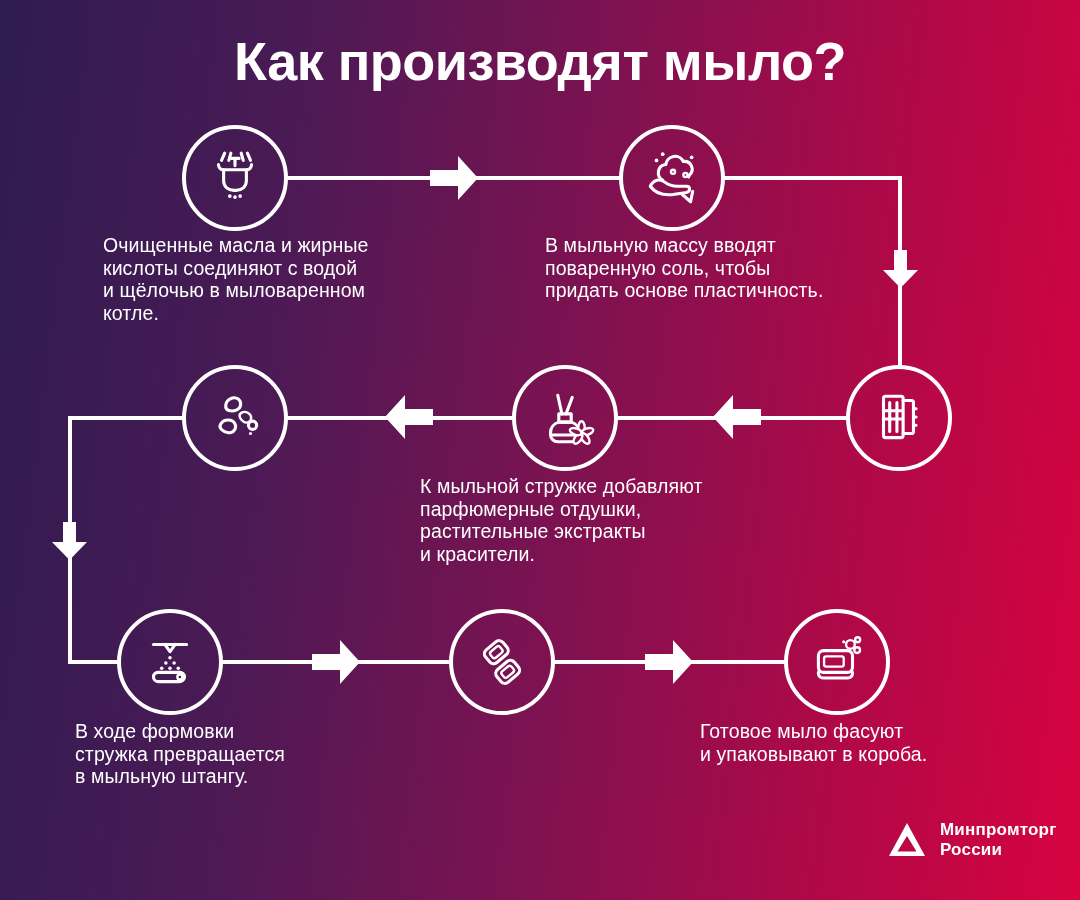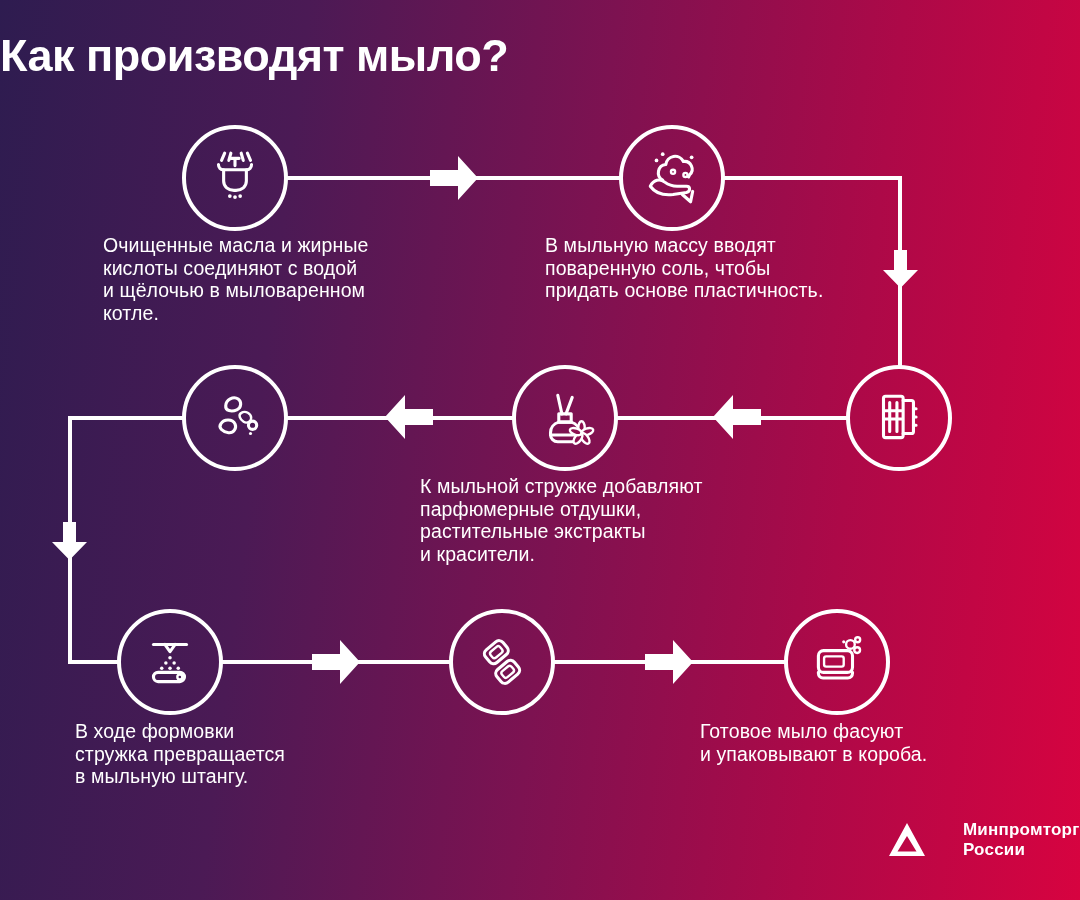--- a/index.html
+++ b/index.html
@@ -2,39 +2,39 @@
 <html><head>
 <meta charset="utf-8">
 <style>
   html,body{margin:0;padding:0;background:#111;}
   .canvas{
     position:relative;width:1080px;height:900px;overflow:hidden;
     font-family:"Liberation Sans",sans-serif;
     background:linear-gradient(97deg,#2e1c50 0%,#4b1a55 26%,#7d1251 52%,#ad0948 76%,#d70340 100%);
   }
   .title{
-    position:absolute;top:30px;left:0;width:100%;
-    color:#fff;font-size:45px;font-weight:700;letter-spacing:-0.5px;line-height:1.15;
+    position:absolute;top:30px;left:0;width:100%;text-align:center;
+    color:#fff;font-size:54px;font-weight:700;letter-spacing:-0.5px;line-height:1.15;
   }
   .circle{
     position:absolute;width:106px;height:106px;box-sizing:border-box;
     border:4px solid #fff;border-radius:50%;
     display:flex;align-items:center;justify-content:center;
   }
   .line{position:absolute;background:#fff;}
   .arrow{position:absolute;}
   .step-text{
     position:absolute;color:#fff;font-weight:400;
     font-size:19.5px;line-height:22.5px;letter-spacing:0.1px;
     white-space:pre-line;
   }
   .icon{stroke:#ffffff;stroke-width:3;fill:none;stroke-linecap:round;stroke-linejoin:round;}
   .icon .fill{fill:#ffffff;stroke:none;}
   .icon .thin{stroke-width:2.3;}
-  .footer{position:absolute;left:888px;top:820px;display:flex;align-items:center;gap:23px;}
+  .footer{position:absolute;left:888px;top:820px;display:flex;align-items:center;}
   .footer-label{
     color:#fff;font-weight:700;font-size:17px;line-height:19.5px;
     margin-left:14px;white-space:pre-line;letter-spacing:0.2px;
   }
 </style>
 </head>
 <body>
 
 <div class="canvas">
 

